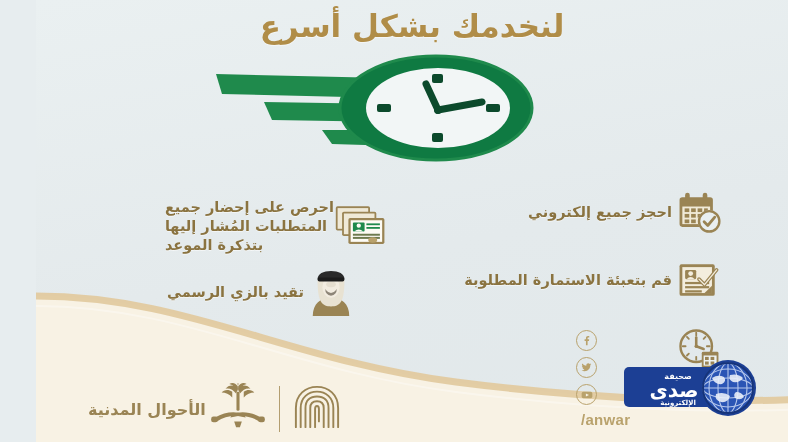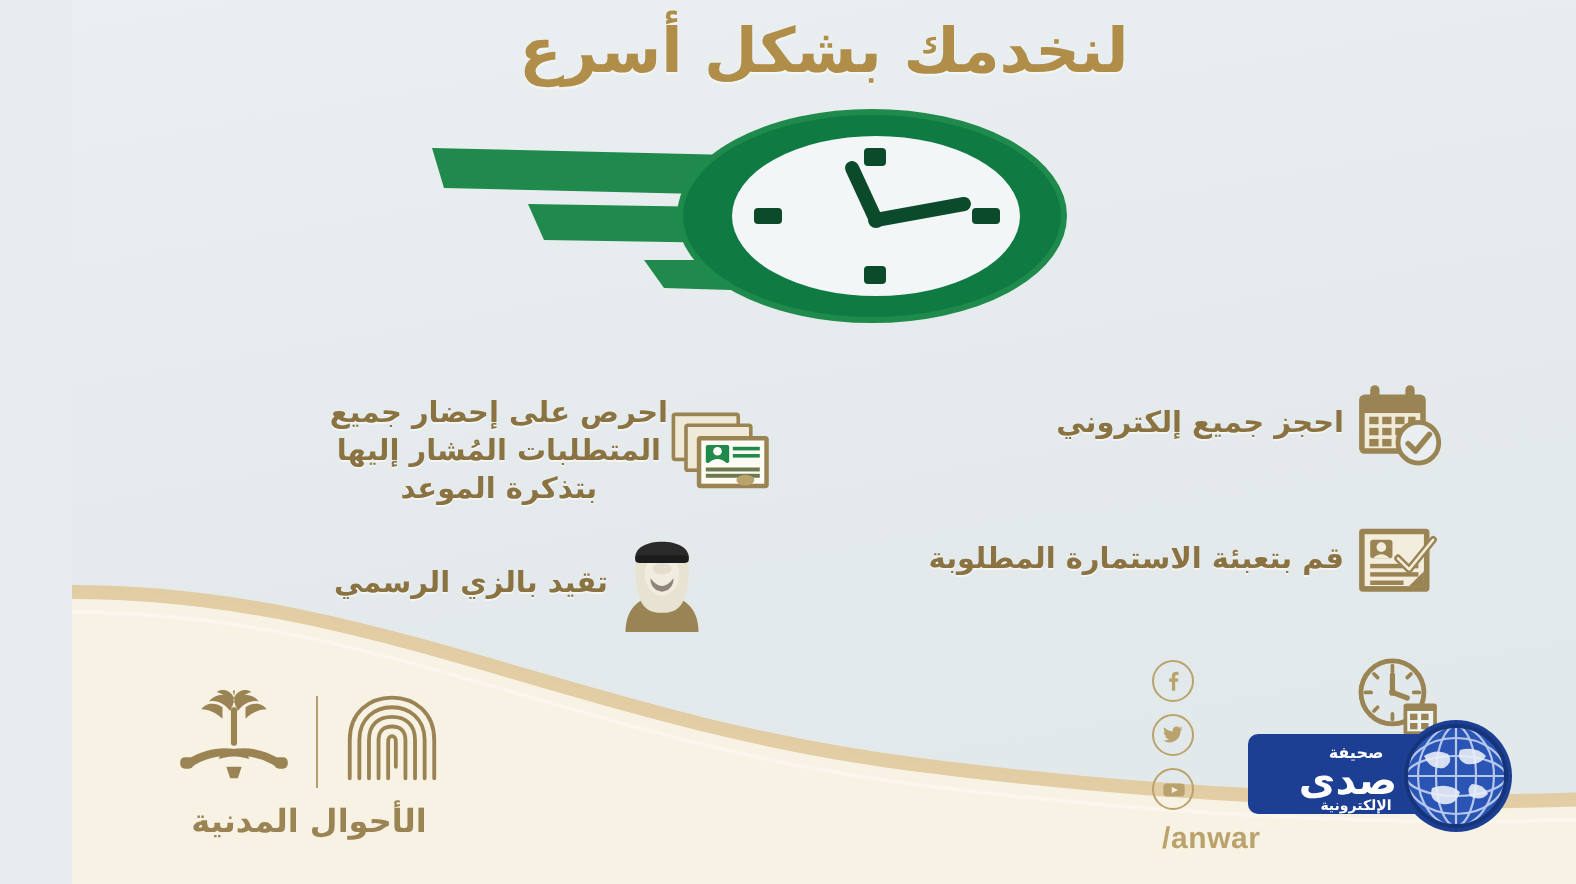--- a/index.html
+++ b/index.html
@@ -50,40 +50,40 @@
     flex:0 0 auto;
     width:54px;height:54px;
     display:flex;align-items:center;justify-content:center;
   }
   .row .txt{
     flex:0 0 auto;
     color:#8a7340;
     font-size:14.5px;
     font-weight:bold;
     line-height:1.32;
-    text-align:center;
+    text-align:left;
     direction:rtl;
     padding-inline-end:14px;
     white-space:pre-line;
     text-shadow:0 1px 0 rgba(255,255,255,.5);
   }
 
   
   #col-right{right:62px;top:186px;width:290px;}
   #col-right .row{margin-bottom:14px;justify-content:flex-start;}
 
   
   #col-left{right:400px;top:198px;width:300px;}
   #col-left .row{margin-bottom:10px;justify-content:flex-start;}
 
   
   .brand{
     position:absolute;
-    left:52px;bottom:22px;
-    display:flex;flex-direction:column;align-items:center;
+    left:52px;bottom:7px;
+    display:flex;flex-direction:row;align-items:center;
     gap:3px;
     text-align:center;
   }
   .brand-top{display:flex;flex-direction:row;align-items:center;gap:12px;}
   .brand-divider{width:1px;height:46px;background:#a78f5c;opacity:.85;}
   .brand-name{
     color:#9a8454;font-size:16px;font-weight:bold;direction:rtl;
     letter-spacing:.5px;margin-top:1px;
   }
 

